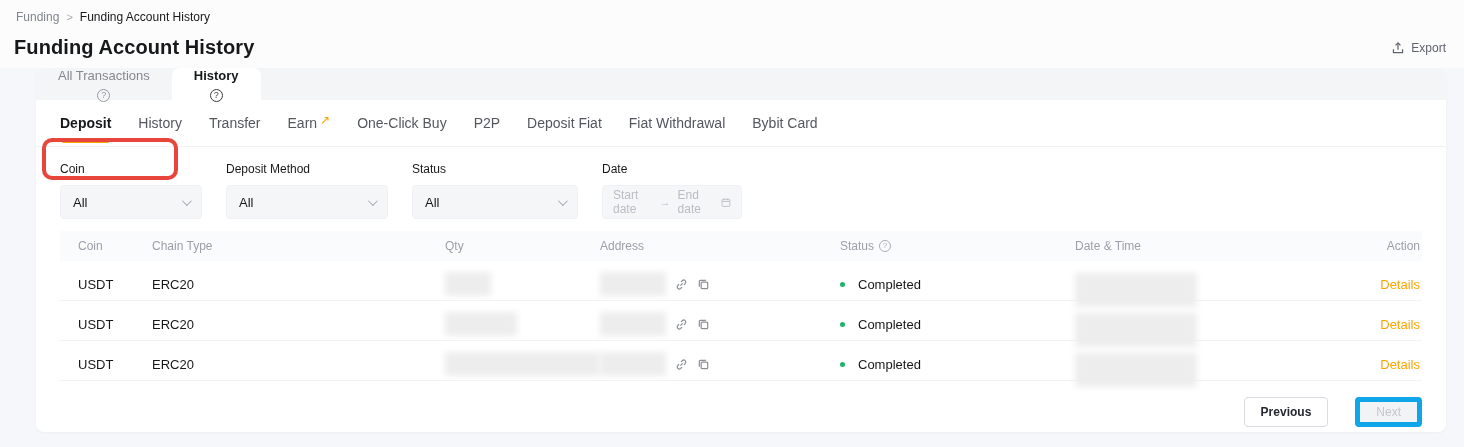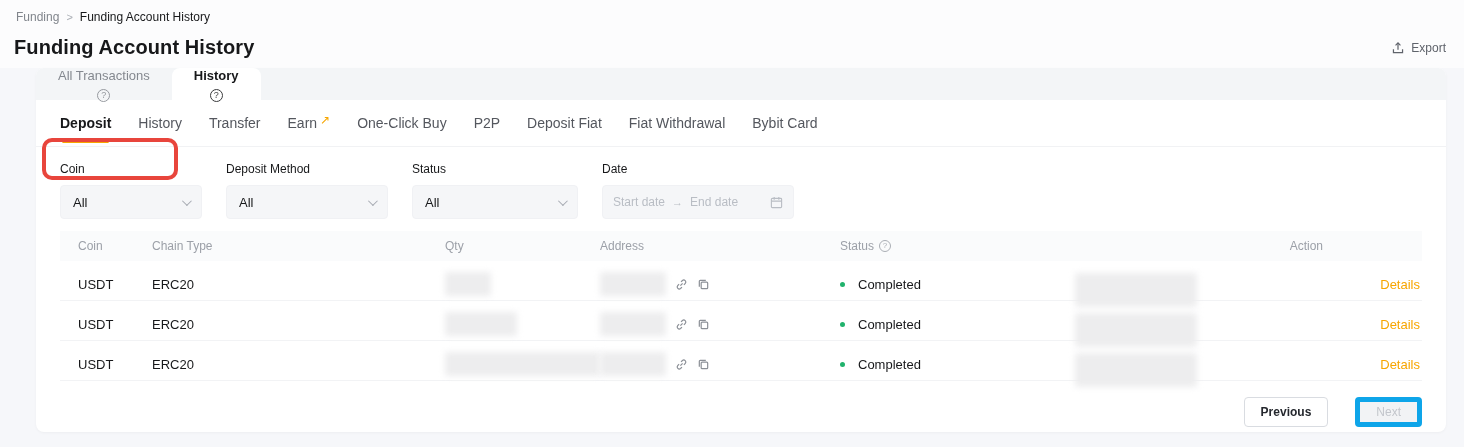--- a/index.html
+++ b/index.html
@@ -44,21 +44,21 @@
     border:4px solid #e8453c; border-radius:10px; pointer-events:none; z-index:5; }
 
   
   .filters { display:flex; gap:24px; padding:15px 24px 12px 24px; }
   .filter-label { font-size:12px; color:#17181a; margin-bottom:9px; }
   .select-box { height:34px; background:#f5f6f8; border:1px solid #f0f1f4; border-radius:4px;
     display:flex; align-items:center; justify-content:space-between; padding:0 12px; cursor:pointer; }
   .select-value { font-size:13px; color:#17181a; }
   .chev { width:7px; height:7px; border-right:1.4px solid #a7abb3; border-bottom:1.4px solid #a7abb3;
     transform:rotate(45deg) translateY(-2px); }
-  .w-coin { width:142px; } .w-method { width:162px; } .w-status { width:166px; } .w-date { width:192px; }
+  .w-coin { width:142px; } .w-method { width:162px; } .w-status { width:166px; } .w-date { width:140px; }
   .date-box { height:34px; background:#f5f6f8; border:1px solid #f0f1f4; border-radius:4px;
     display:flex; align-items:center; gap:7px; padding:0 10px; font-size:12px; color:#b9bdc4; cursor:pointer; }
   .date-box .arrow { font-size:11px; }
   .date-box svg { margin-left:auto; display:block; }
 
   
   .table { margin:0 24px; }
   .t-head, .t-row { display:grid; grid-template-columns:92px 293px 155px 240px 235px 250px 1fr; align-items:center; }
   .t-head { height:30px; background:#fafbfc; font-size:12px; color:#9ca0a8; }
   .t-head .cell:first-child, .t-row .cell:first-child { padding-left:18px; }
@@ -193,20 +193,21 @@
   <div class="table">
     <div class="t-head">
       <div class="cell">Coin</div>
       <div class="cell">Chain Type</div>
       <div class="cell">Qty</div>
       <div class="cell">Address</div>
       <div class="cell status-head">
         <span>Status</span>
         <span class="help-circle">?</span>
       </div>
+      <div class="cell">Date &amp; Time</div>
       <div class="cell right">Action</div>
     </div>
 
     <div class="t-row">
       <div class="cell">USDT</div>
       <div class="cell">ERC20</div>
       <div class="cell">
           <div class="blur qty-blur"></div>
         </div>
       <div class="cell addr-cell">

